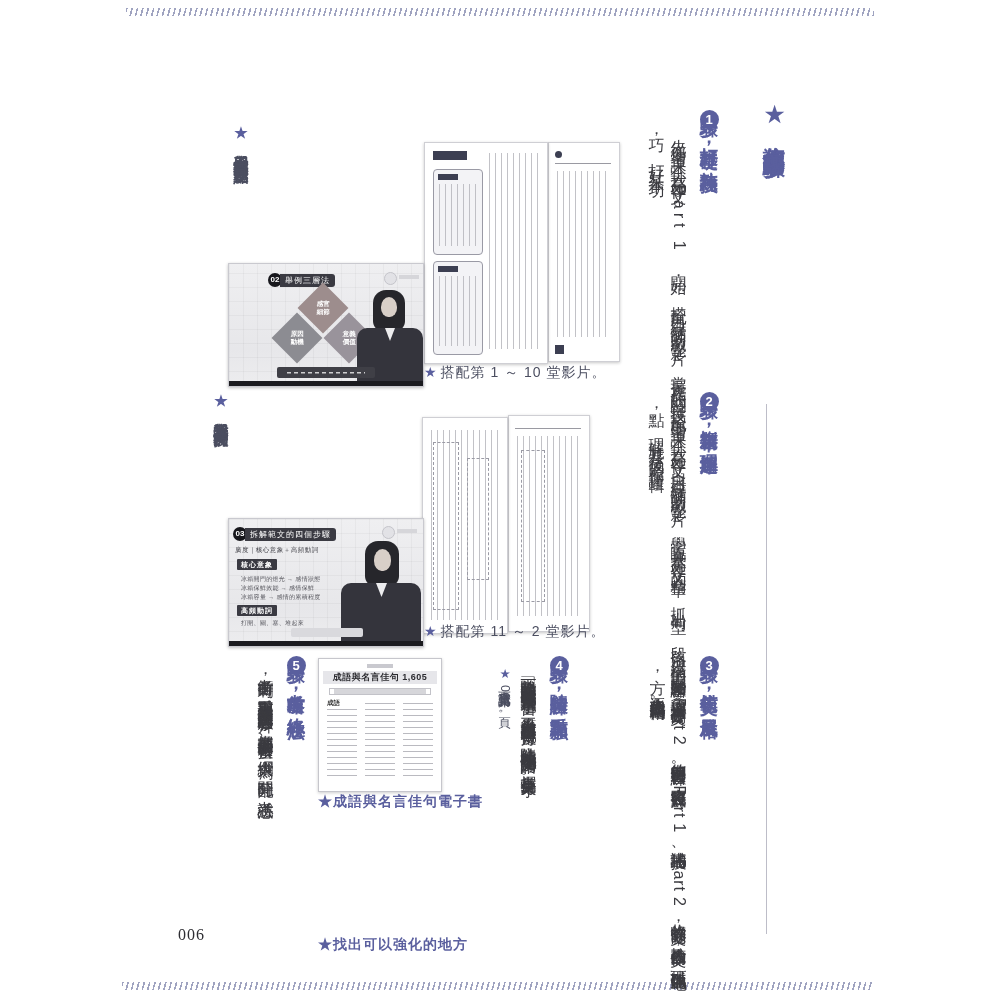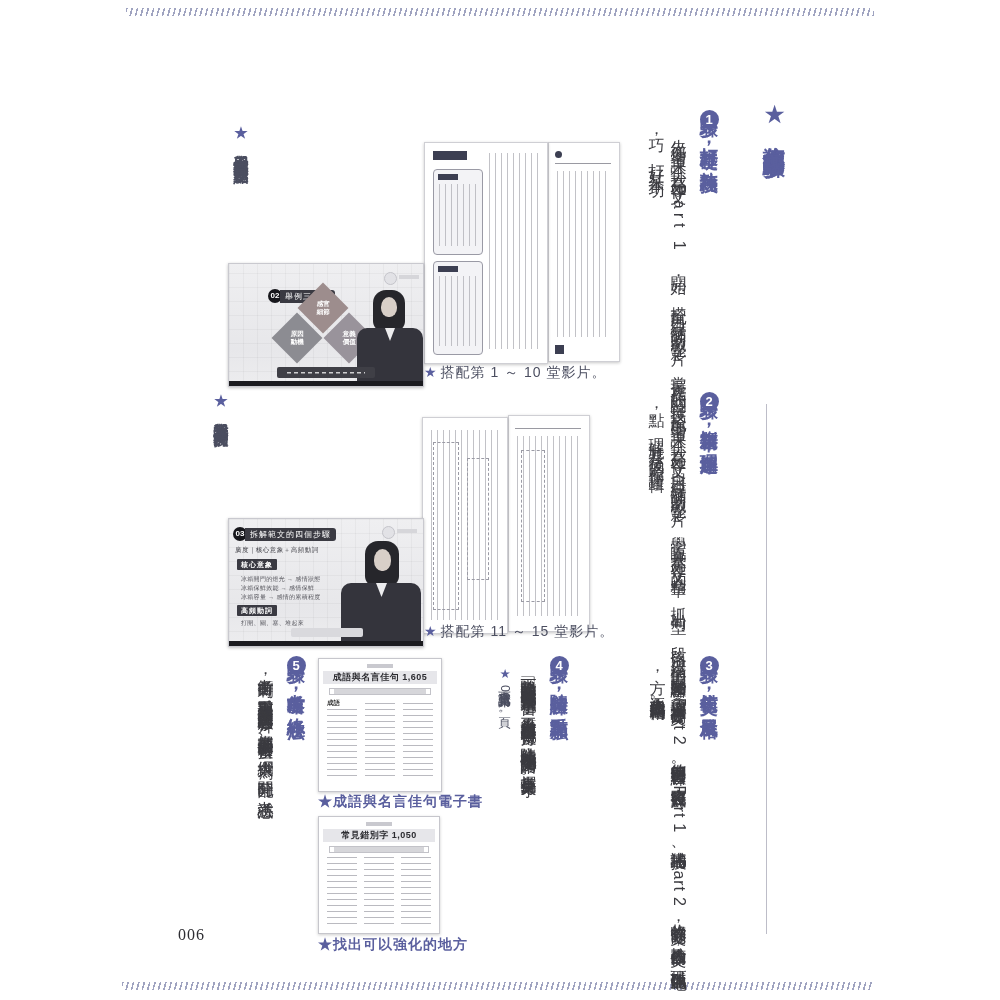--- a/index.html
+++ b/index.html
@@ -133,21 +133,21 @@
       <div class="chip" style="left:4px;top:4px;width:20px;height:6px;"></div>
       <div class="vlines" style="left:5px;top:14px;width:38px;height:62px;"></div>
     </div>
     <div class="obox" style="left:8px;top:118px;width:48px;height:92px;">
       <div class="chip" style="left:4px;top:4px;width:20px;height:6px;"></div>
       <div class="vlines" style="left:5px;top:14px;width:38px;height:70px;"></div>
     </div>
   </div>
 
   <div class="video" style="left:228px;top:263px;width:194px;height:122px;">
-    <div class="vbadge" style="left:4px;top:25px;padding-left:35px;">
+    <div class="vbadge" style="left:4px;top:9px;padding-left:35px;">
       <span class="num">02</span>
       <span class="lbl">舉例三層法</span>
     </div>
     <div class="vlogo" style="right:26px;top:8px;"></div>
     <div class="vlogo-bar" style="right:4px;top:11px;"></div>
     <div class="dia" style="left:76px;top:26px;background:#9d8d8d;">
       <div class="in">感官細節</div>
     </div>
     <div class="dia" style="left:50px;top:56px;background:#8c8c92;">
       <div class="in">原因動機</div>
@@ -197,43 +197,35 @@
     <div class="person" style="left:112px;top:22px;width:80px;height:105px;">
       <div class="hair" style="left:24px;top:0;width:34px;height:46px;"></div>
       <div class="face" style="left:33px;top:8px;width:17px;height:22px;"></div>
       <div class="torso" style="left:0;top:42px;width:80px;height:63px;"></div>
       <div class="shirt" style="left:35px;top:42px;width:11px;height:14px;"></div>
     </div>
     <div class="subbar" style="left:62px;bottom:9px;width:72px;height:9px;background:#d9d9dd;"></div>
     <div class="bstrip"></div>
   </div>
   <div class="h-cap" style="left:424px;top:623px;">
-    <span class="star">★</span><span>搭配第 11 ～ 15 堂影片。</span>
+    <span class="star">★</span><span>搭配第 11 ～ 2 堂影片。</span>
   </div>
 
   <div class="ebook" style="left:318px;top:658px;width:122px;height:132px;">
     <div class="logo" style="top:5px;"></div>
     <div class="etitle" style="top:12px;">成語與名言佳句 1,605</div>
     <div class="esub" style="top:29px;"></div>
     <div class="collabel" style="left:8px;top:40px;">成語</div>
     <div class="ecol" style="left:8px;top:50px;width:30px;height:72px;"></div>
     <div class="ecol" style="left:46px;top:44px;width:30px;height:78px;"></div>
     <div class="ecol" style="left:84px;top:44px;width:30px;height:78px;"></div>
   </div>
   <div class="ebook-cap" style="left:318px;top:793px;">
     <span class="star">★</span><span>成語與名言佳句電子書</span>
   </div>
 
-  <div class="ebook" style="left:318px;top:816px;width:120px;height:116px;">
-    <div class="logo" style="top:5px;"></div>
-    <div class="etitle" style="top:12px;">常見錯別字 1,050</div>
-    <div class="esub" style="top:29px;"></div>
-    <div class="ecol" style="left:8px;top:40px;width:30px;height:68px;"></div>
-    <div class="ecol" style="left:45px;top:40px;width:30px;height:68px;"></div>
-    <div class="ecol" style="left:82px;top:40px;width:30px;height:68px;"></div>
-  </div>
   <div class="ebook-cap" style="left:318px;top:936px;">
     <span class="star">★</span><span>找出可以強化的地方</span>
   </div>
 
   <div class="pageno" style="left:178px;top:926px;">006</div>
 
 </div>
 
 </body></html>

